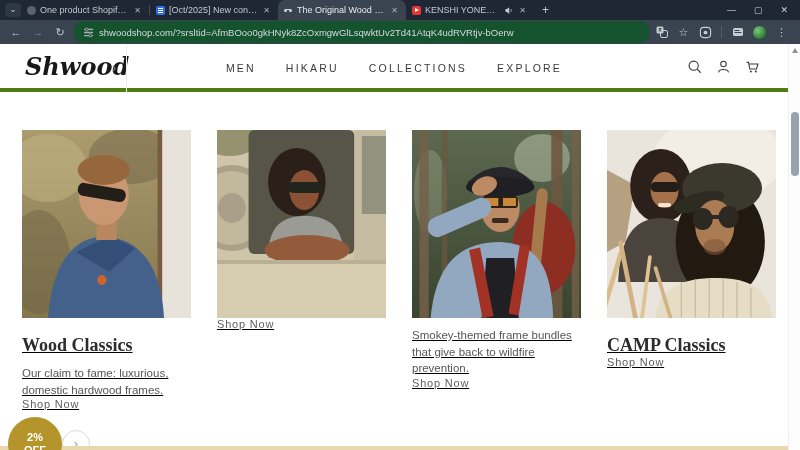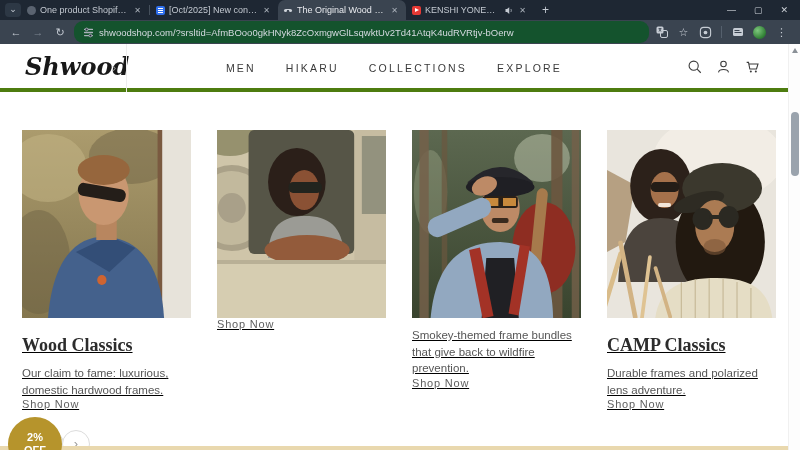--- a/index.html
+++ b/index.html
@@ -286,21 +286,20 @@
             <ellipse cx="116" cy="117" rx="12" ry="8" fill="#7d5638" opacity="0.6"></ellipse>
             <path d="M52,188 C56,158 80,148 118,148 C156,148 174,160 178,188 Z" fill="#e5ddc5"></path>
             <path d="M80,152 V188 M95,149 V188 M110,148 V188 M125,149 V188 M140,152 V188 M155,158 V188" stroke="#bfb18e" stroke-width="1" fill="none"></path>
             <rect x="2" y="120" width="5" height="70" rx="2" fill="#d9bc8a" transform="rotate(18 4 155)"></rect>
             <rect x="20" y="110" width="5" height="80" rx="2" fill="#d2b384" transform="rotate(-12 22 150)"></rect>
             <rect x="40" y="125" width="4" height="65" rx="2" fill="#dfc393" transform="rotate(8 42 157)"></rect>
             <rect x="58" y="135" width="4" height="55" rx="2" fill="#d2b384" transform="rotate(-18 60 162)"></rect>
           </svg>
         </div>
         <div class="card-title">CAMP Classics</div>
-        <div class="card-desc">Durable frames and polarized lens adventure.</div>
         <div class="card-cta">Shop Now</div>
       </div>
 
     </div>
 
     <div class="carousel-btn" style="left:36px; top:386px;"><span>‹</span></div>
     <div class="carousel-btn" style="left:62px; top:386px;"><span>›</span></div>
     <div class="badge">
       <span>2%</span>
       <span>OFF</span>

